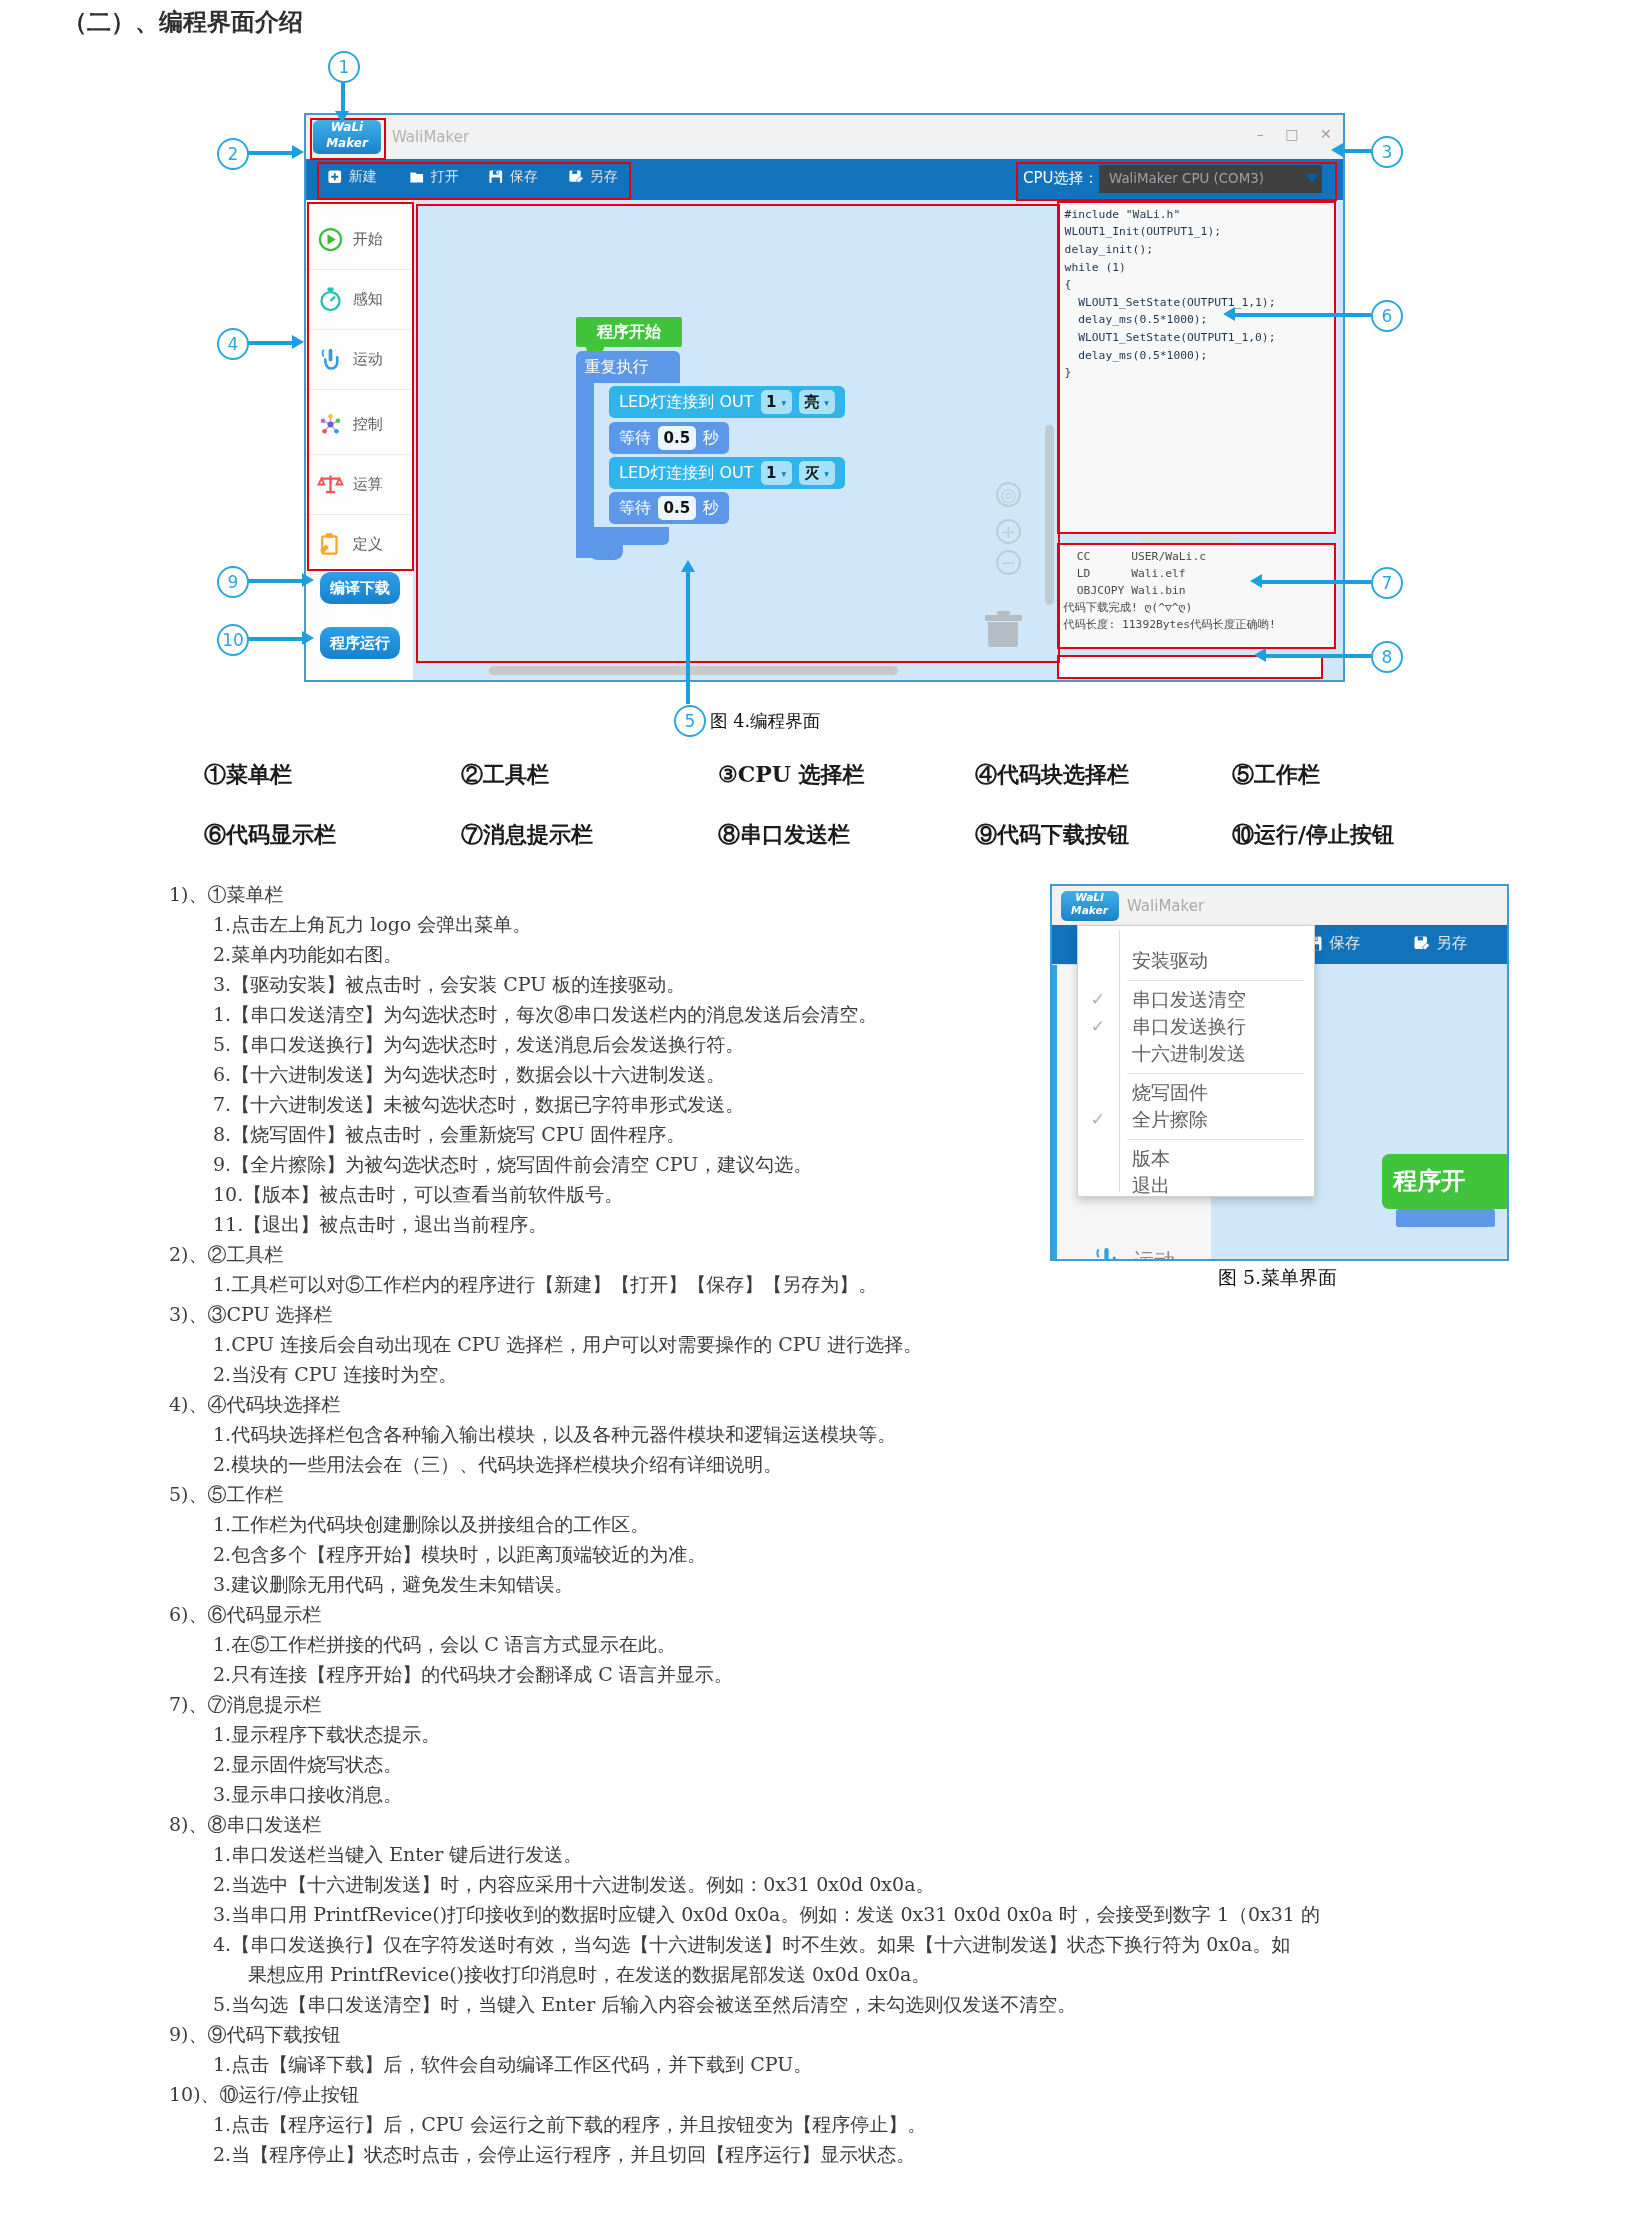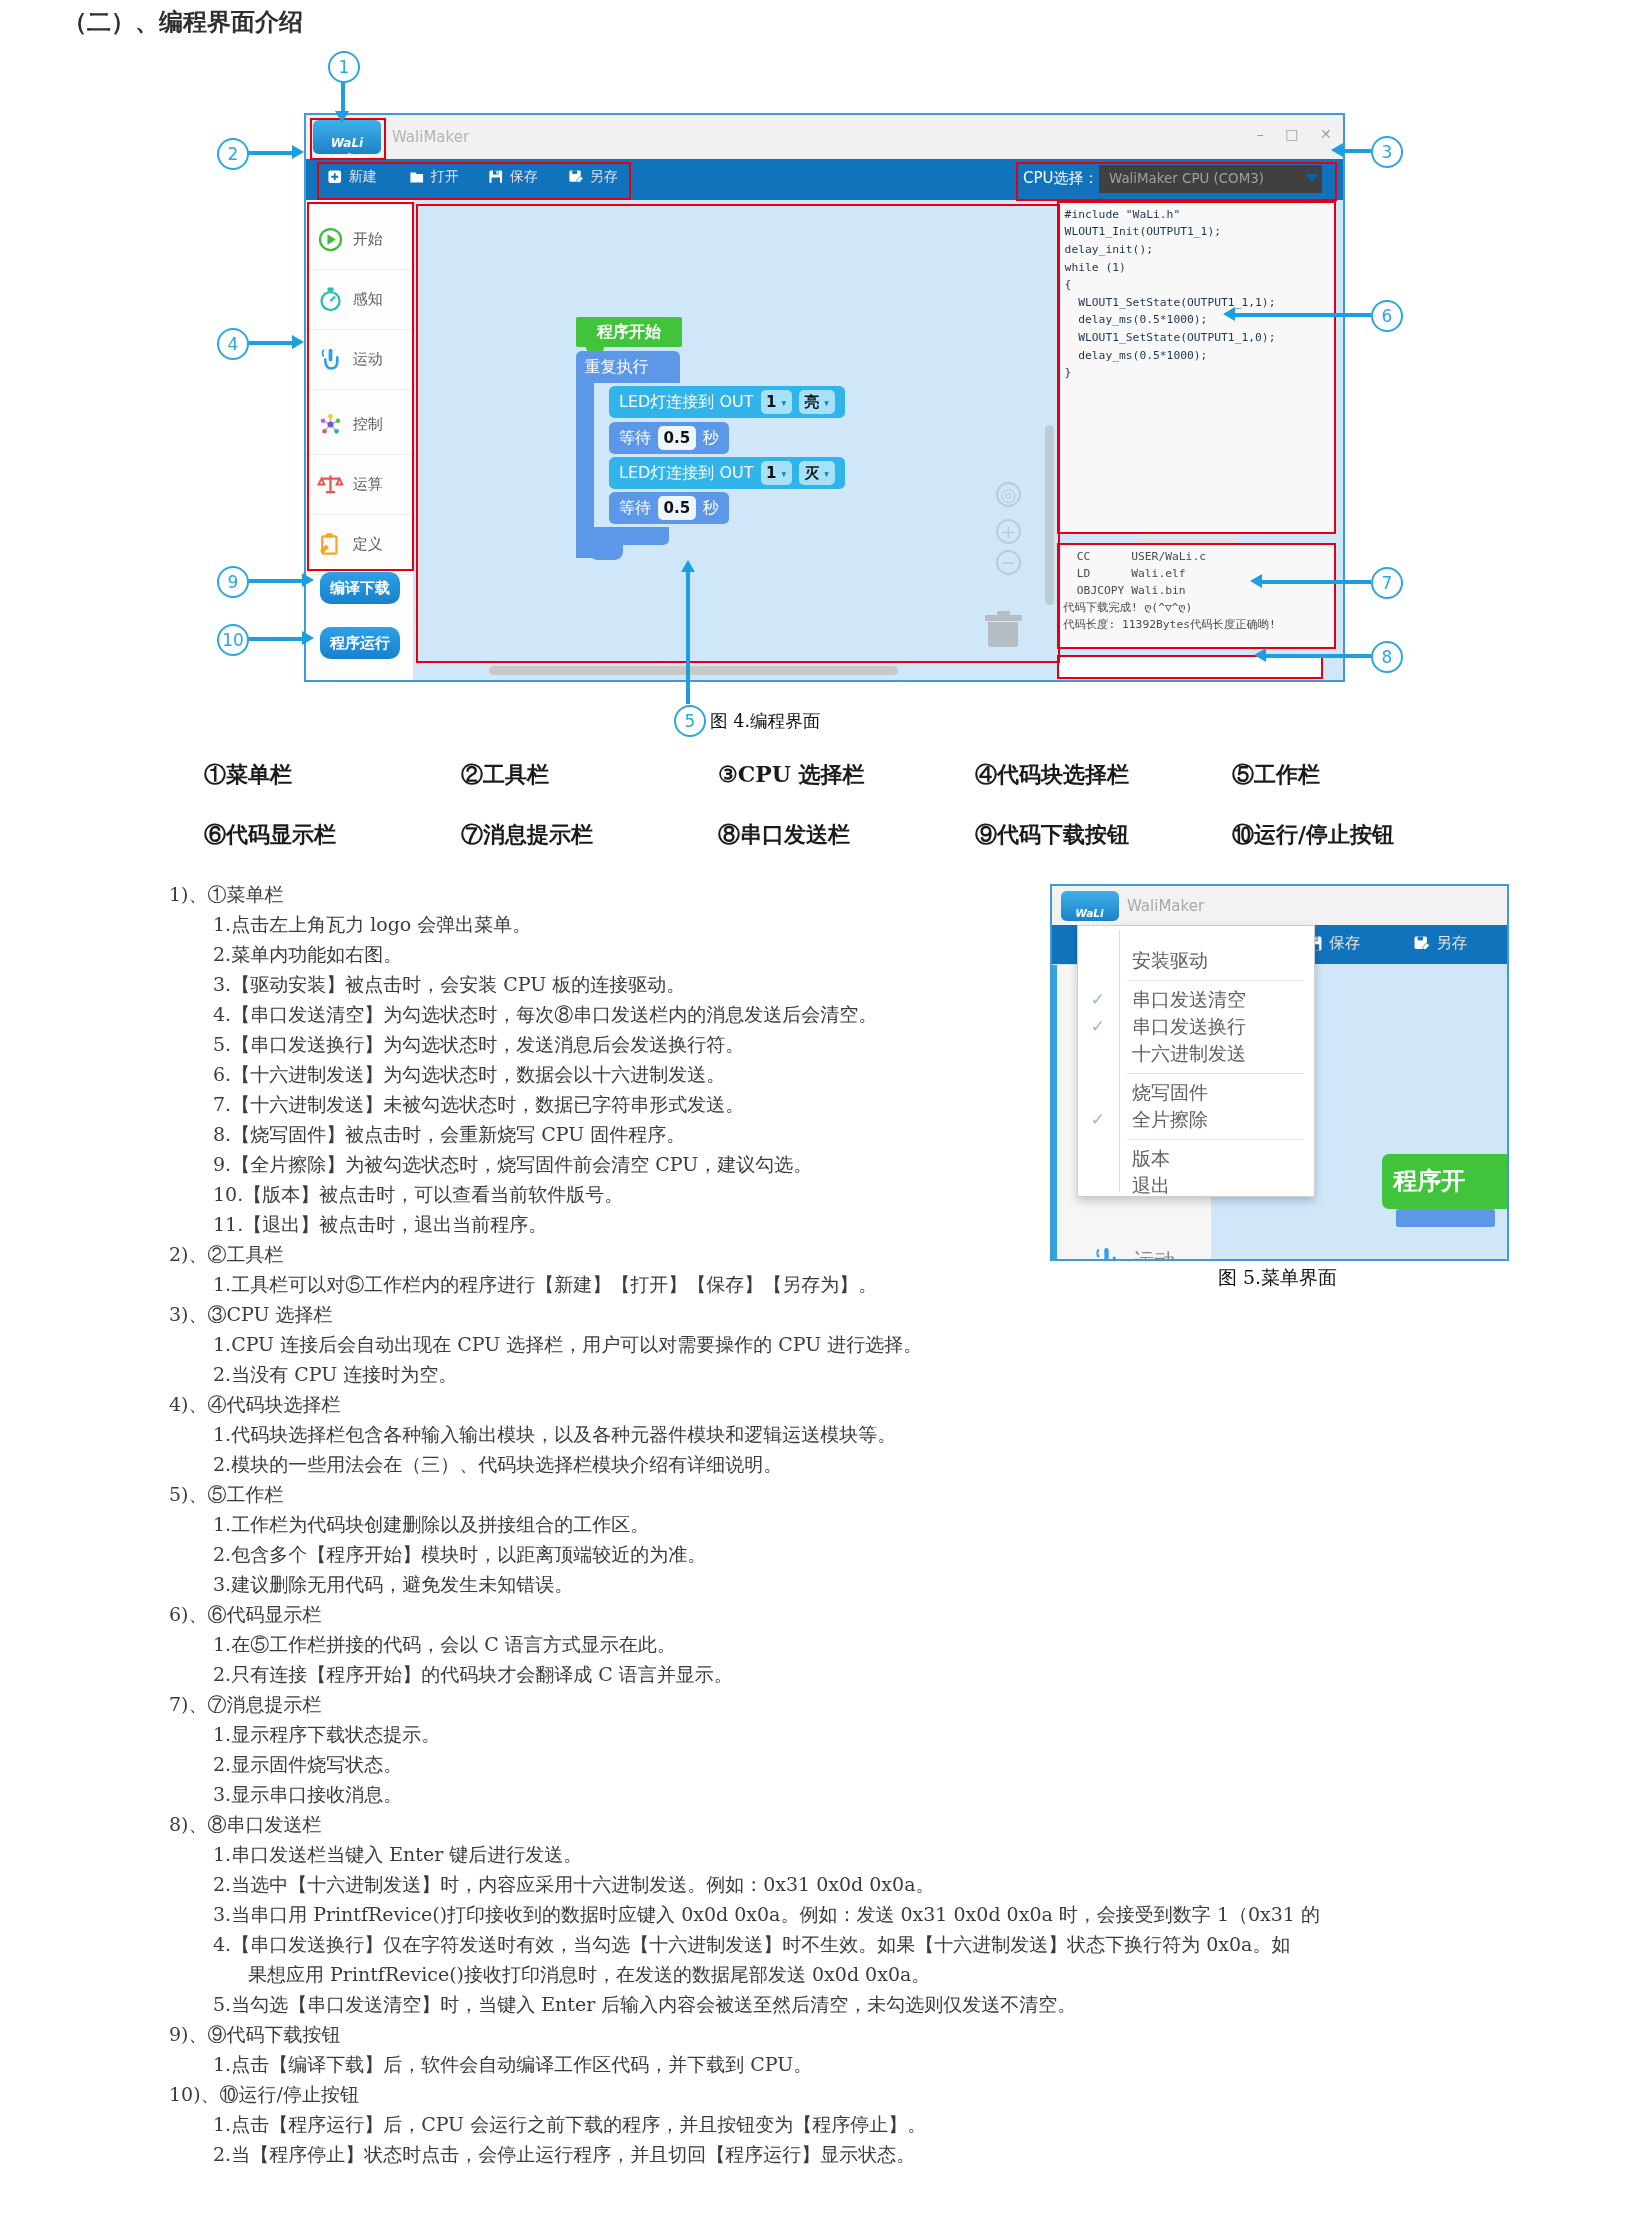--- a/index.html
+++ b/index.html
@@ -28,21 +28,21 @@
   .ah.d{border-left:7.8px solid transparent;border-right:7.8px solid transparent;border-top:12px solid #1d9ede;}
   .ah.u{border-left:7.8px solid transparent;border-right:7.8px solid transparent;border-bottom:12px solid #1d9ede;}
   .redbox{position:absolute;border:2.1px solid #e50011;z-index:50;}
 
   
   #fig4{position:absolute;left:304px;top:113px;width:1037px;height:565px;border:2.1px solid #3f9ad6;
         background:#cfe7f8;overflow:hidden;}
   #fig4 .titlebar{position:absolute;left:0;top:0;width:100%;height:44px;background:#f1f1f1;}
   .logo-badge{position:absolute;left:7px;top:5px;width:68px;height:34px;border-radius:5.6px;
         background:linear-gradient(#3fb0e8,#1c82c8);color:#fff;font-weight:bold;font-style:italic;
-        font-size:12px;line-height:15.5px;text-align:center;padding-top:16px;box-sizing:border-box;}
+        font-size:12px;line-height:15.5px;text-align:center;padding-top:0;box-sizing:border-box;}
   #fig4 .win-title{position:absolute;left:86px;top:12.7px;font-size:15px;color:#b3b3b3;}
   .win-ctrls{position:absolute;right:11.3px;top:11.3px;color:#9f9f9f;font-size:14px;letter-spacing:0;}
   .win-ctrls span{margin-left:17px;}
   #fig4 .toolbar{position:absolute;left:0;top:44px;width:100%;height:41px;background:#1273bd;}
   .tbtn{position:absolute;top:8.5px;display:flex;align-items:center;color:#e5e5e5;font-size:14px;}
   .tbtn svg{margin-right:6.3px;}
   #fig4 .cpu-label{position:absolute;left:717px;top:54px;color:#fff;font-size:15px;}
   #fig4 .cpu-select{position:absolute;left:793px;top:50px;width:223px;height:28px;background:#404040;
         font-size:13.4px;color:#9aa0a6;line-height:28px;padding-left:10px;box-sizing:border-box;}
   #fig4 .cpu-arrow{position:absolute;right:2.8px;top:9.2px;width:0;height:0;
@@ -428,21 +428,21 @@
     </div>
   </div>
   <div class="fig-caption serif" style="left:1050px;top:1265px;width:455px;text-align:center;font-size:19px;">图 5.菜单界面</div>
 
   <div id="body-text" class="serif">
 
   <div class="bline i0">1)、①菜单栏</div>
       <div class="bline i1">1.点击左上角瓦力 logo 会弹出菜单。</div>
       <div class="bline i1">2.菜单内功能如右图。</div>
       <div class="bline i1">3.【驱动安装】被点击时，会安装 CPU 板的连接驱动。</div>
-      <div class="bline i1">4.【串口发送清空】为勾选状态时，每次⑧串口发送栏内的消息发送后会清空。</div>
+      <div class="bline i1">1.【串口发送清空】为勾选状态时，每次⑧串口发送栏内的消息发送后会清空。</div>
       <div class="bline i1">5.【串口发送换行】为勾选状态时，发送消息后会发送换行符。</div>
       <div class="bline i1">6.【十六进制发送】为勾选状态时，数据会以十六进制发送。</div>
       <div class="bline i1">7.【十六进制发送】未被勾选状态时，数据已字符串形式发送。</div>
       <div class="bline i1">8.【烧写固件】被点击时，会重新烧写 CPU 固件程序。</div>
       <div class="bline i1">9.【全片擦除】为被勾选状态时，烧写固件前会清空 CPU，建议勾选。</div>
       <div class="bline i1">10.【版本】被点击时，可以查看当前软件版号。</div>
       <div class="bline i1">11.【退出】被点击时，退出当前程序。</div>
       <div class="bline i0">2)、②工具栏</div>
       <div class="bline i1">1.工具栏可以对⑤工作栏内的程序进行【新建】【打开】【保存】【另存为】。</div>
       <div class="bline i0">3)、③CPU 选择栏</div>

